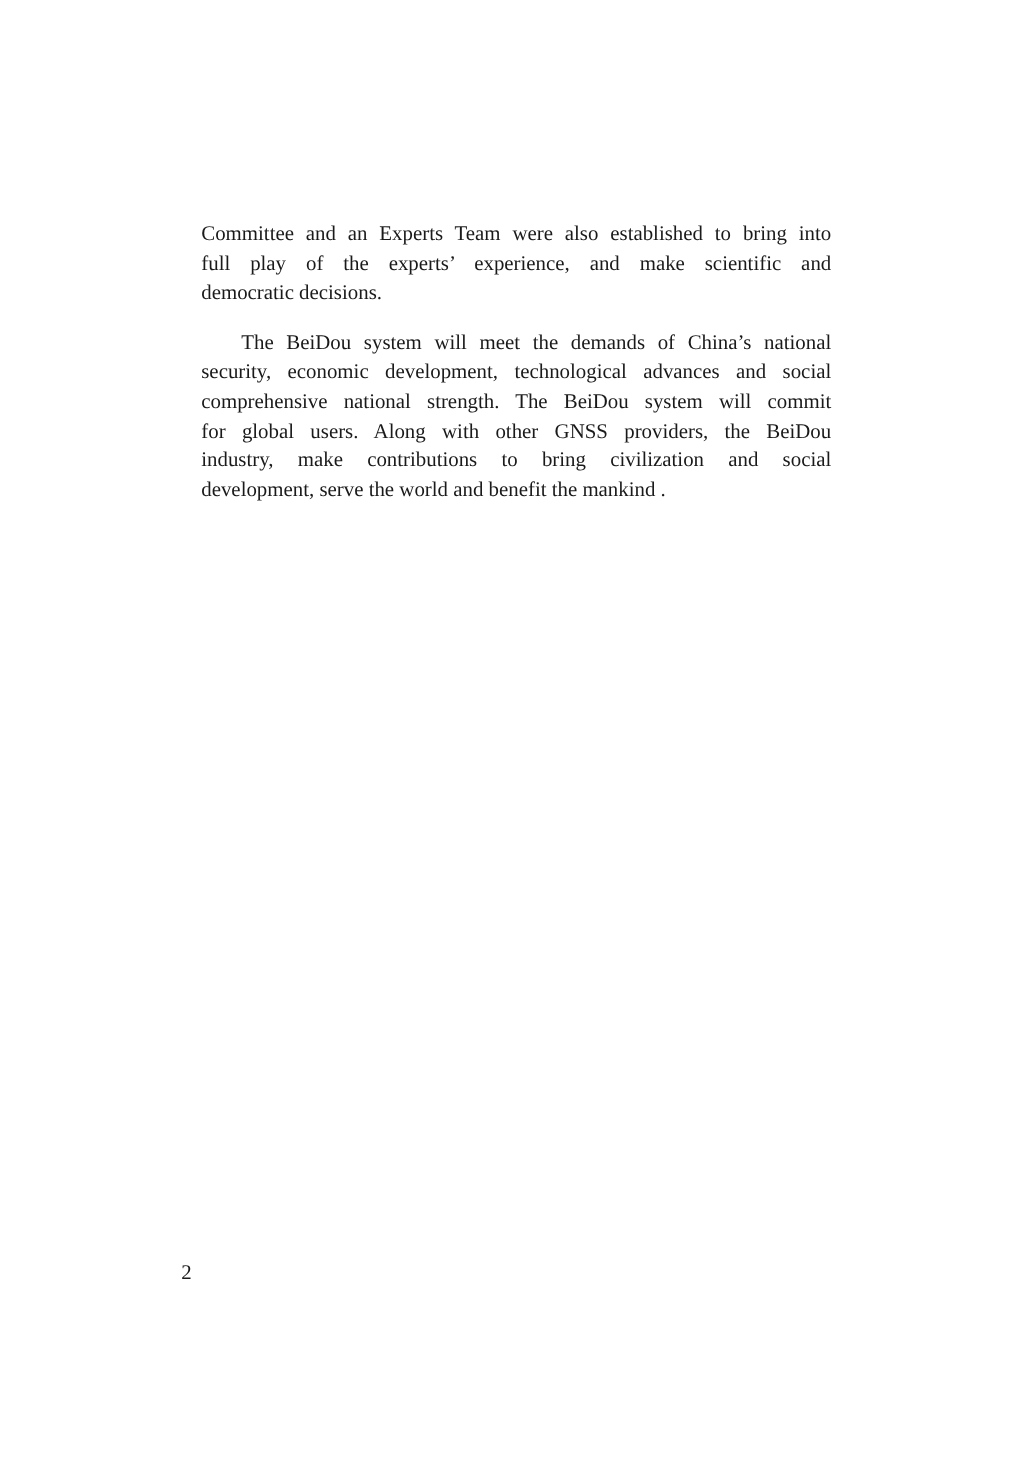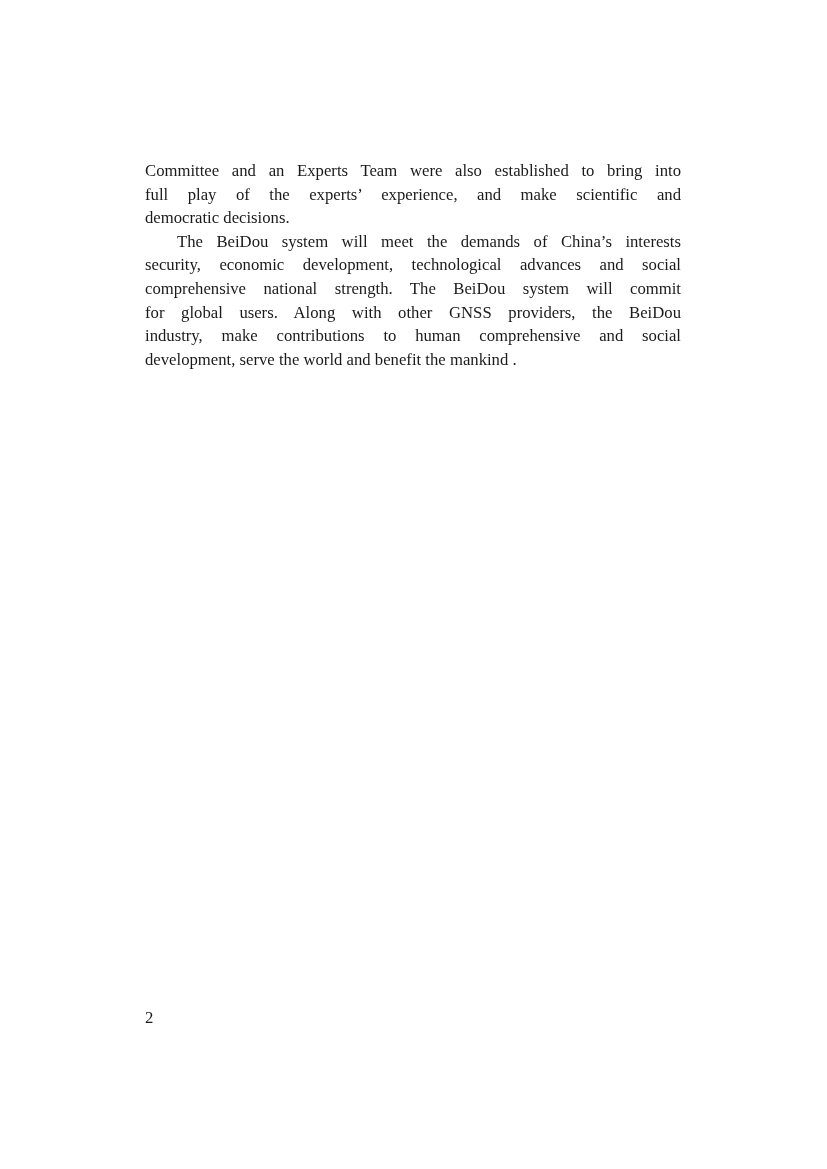--- a/index.html
+++ b/index.html
@@ -26,21 +26,21 @@
   .text-block {
     position: absolute;
     left: 145px;
     top: 159px;
     width: 536px;
     font-size: 16.7px;
     line-height: 23.6px;
     letter-spacing: 0;
   }
   .para {
-    margin: 0;
+    margin: 16px;
     padding: 0;
   }
   .line {
     text-align: justify;
     
     text-align-last: justify;
   }
   .line.last {
     text-align: right;
     text-align-last: left;
@@ -60,22 +60,22 @@
 <body>
 
 <div class="page">
   <div class="text-block">
       <div class="para">
         <div class="line first">Committee and an Experts Team were also established to bring into</div>
         <div class="line">full play of the experts’ experience, and make scientific and</div>
         <div class="line last">democratic decisions.</div>
       </div>
       <div class="para indented">
-        <div class="line first">The BeiDou system will meet the demands of China’s interests</div>
+        <div class="line first">The BeiDou system will meet the demands of China’s national</div>
         <div class="line">security, economic development, technological advances and social</div>
         <div class="line">comprehensive national strength. The BeiDou system will commit</div>
         <div class="line">for global users. Along with other GNSS providers, the BeiDou</div>
-        <div class="line">industry, make contributions to human comprehensive and social</div>
+        <div class="line">industry, make contributions to bring civilization and social</div>
         <div class="line last">development, serve the world and benefit the mankind .</div>
       </div>
     </div>
   <div class="page-number">2</div>
 </div>
 
 </body></html>

